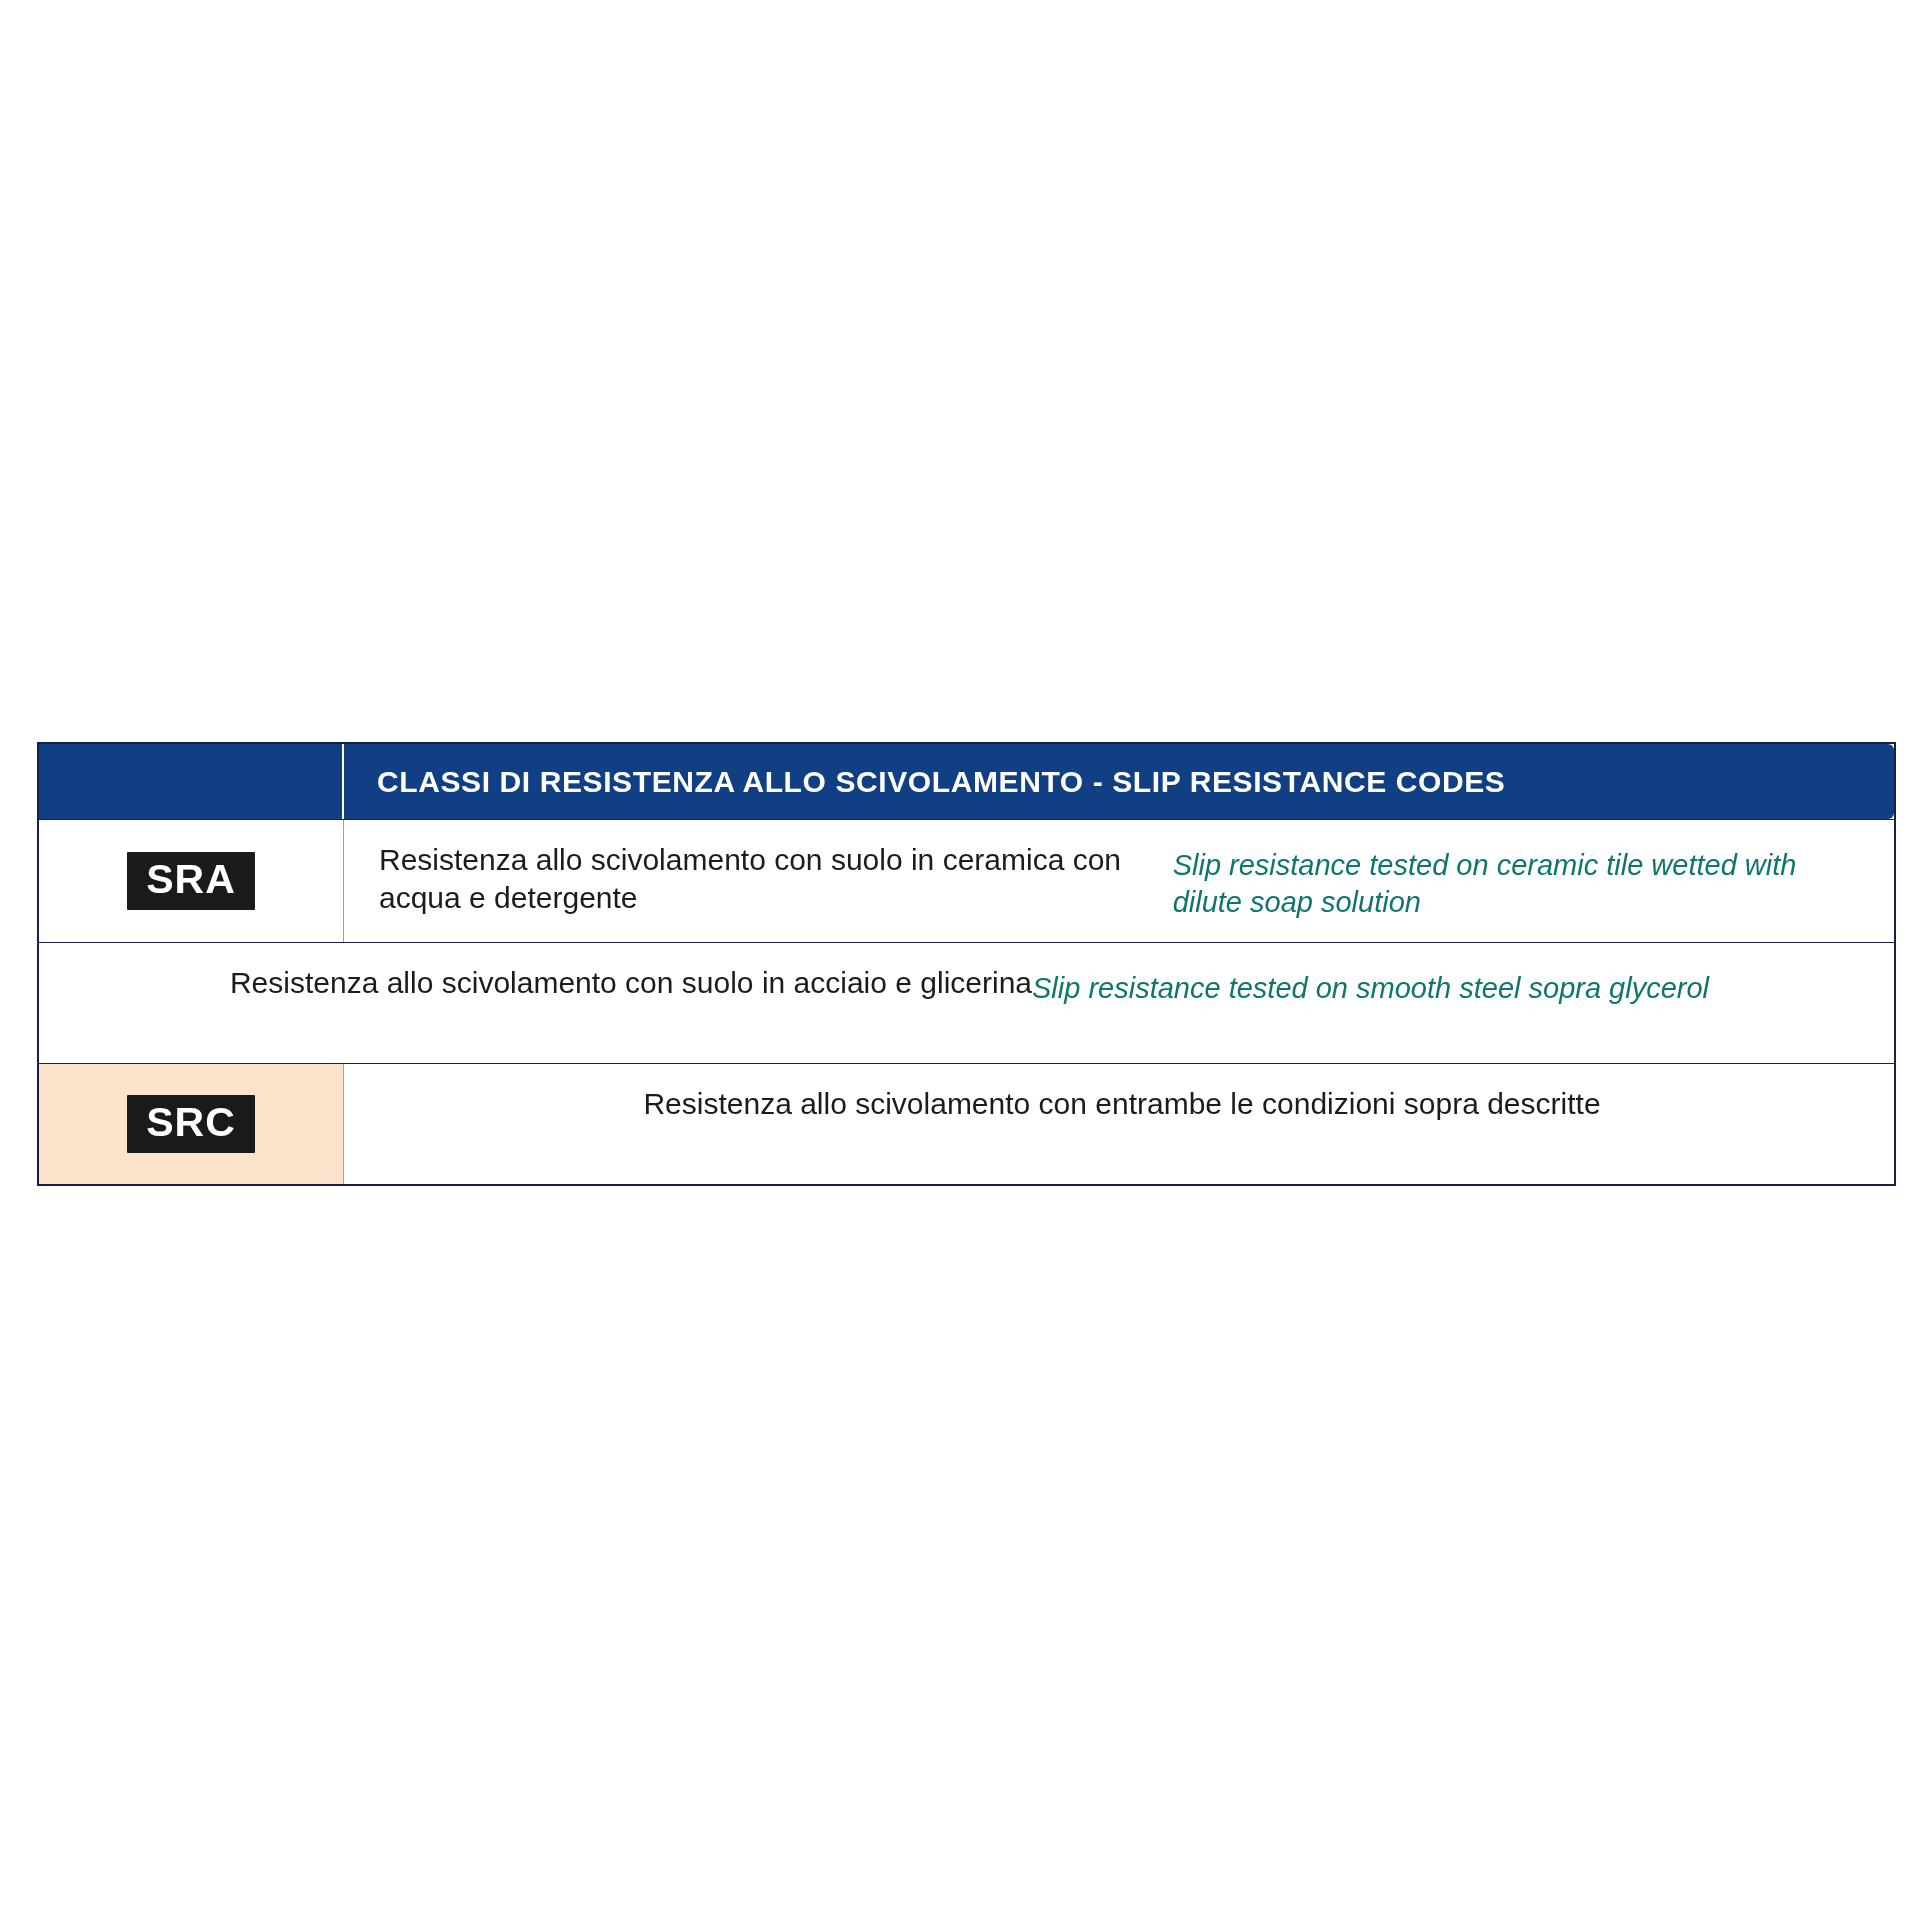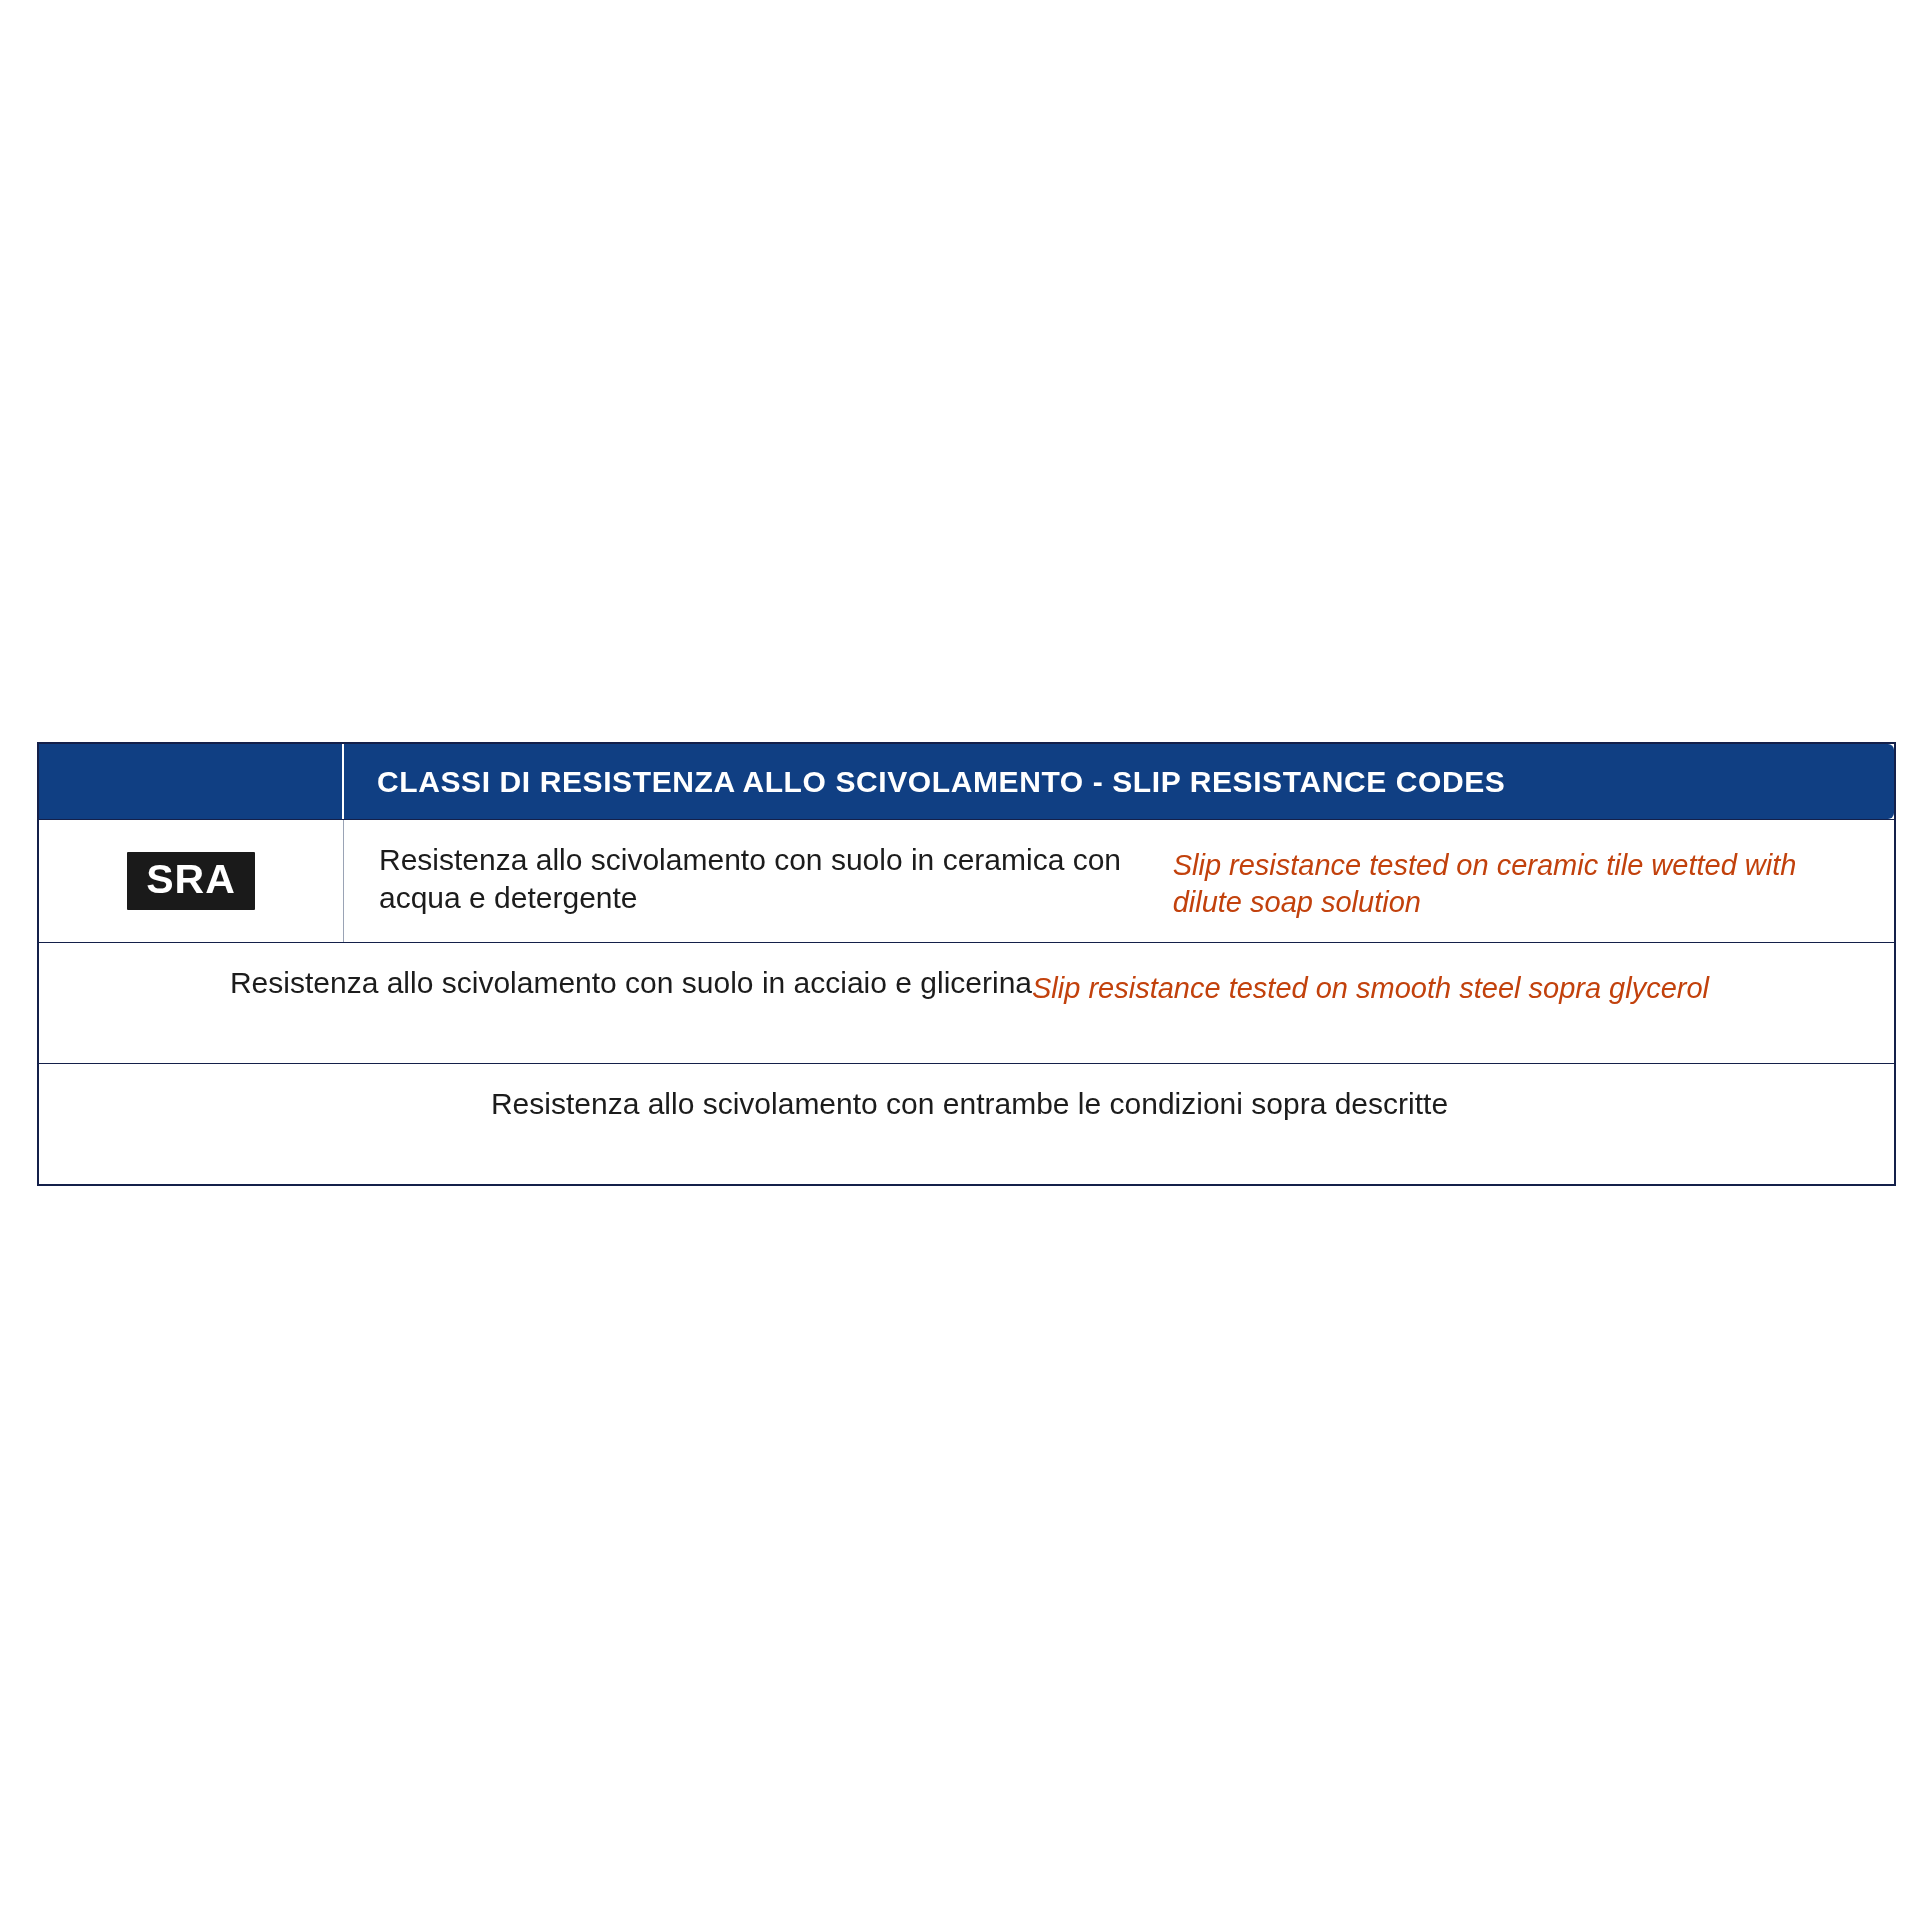--- a/index.html
+++ b/index.html
@@ -94,21 +94,21 @@
     display: flex;
     justify-content: center;
   }
   .desc-it {
     color: #1c1c1c;
     font-size: 30px;
     line-height: 1.26;
     font-family: "Liberation Sans", sans-serif;
   }
   .desc-en {
-    color: #c2410c;
+    color: #0f766e;
     font-size: 29px;
     font-style: italic;
     line-height: 1.28;
     margin-top: 5.8px;
     font-family: "Liberation Sans", sans-serif;
   }
 </style>
 </head>
 <body>
 
@@ -132,19 +132,22 @@
   </div>
 
   <div class="data-row">
     <div class="desc-cell">
       <div class="desc-it">Resistenza allo scivolamento con suolo in acciaio e glicerina</div>
       <div class="desc-en">Slip resistance tested on smooth steel sopra glycerol</div>
     </div>
   </div>
 
   <div class="data-row highlight">
+    <div class="code-cell">
+      <span class="code-badge">SRC</span>
+    </div>
     <div class="desc-cell">
       <div class="desc-it">Resistenza allo scivolamento con entrambe le condizioni sopra descritte</div>
     </div>
   </div>
 
 </div>
 
 
 </body></html>

